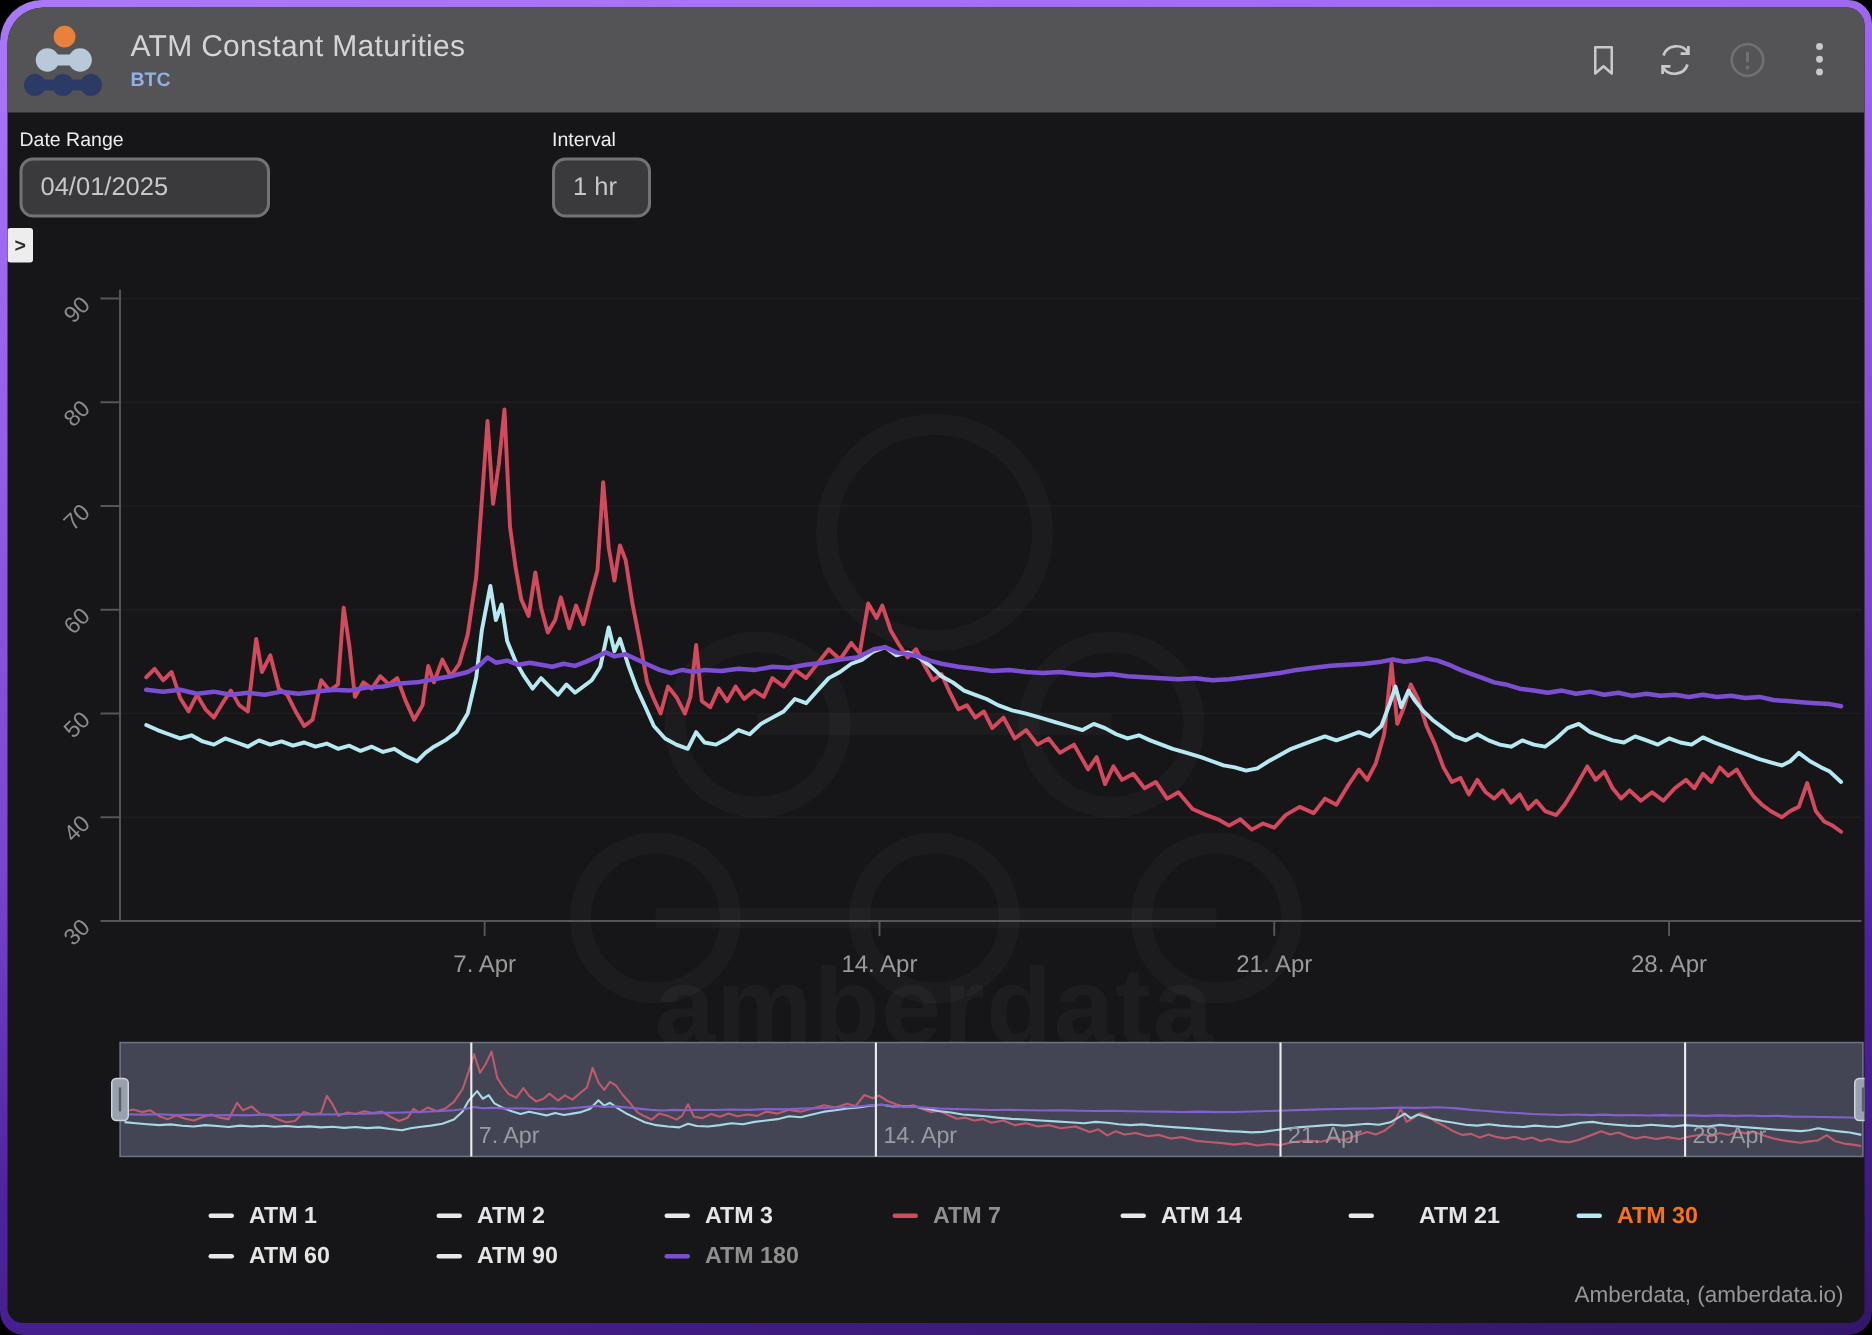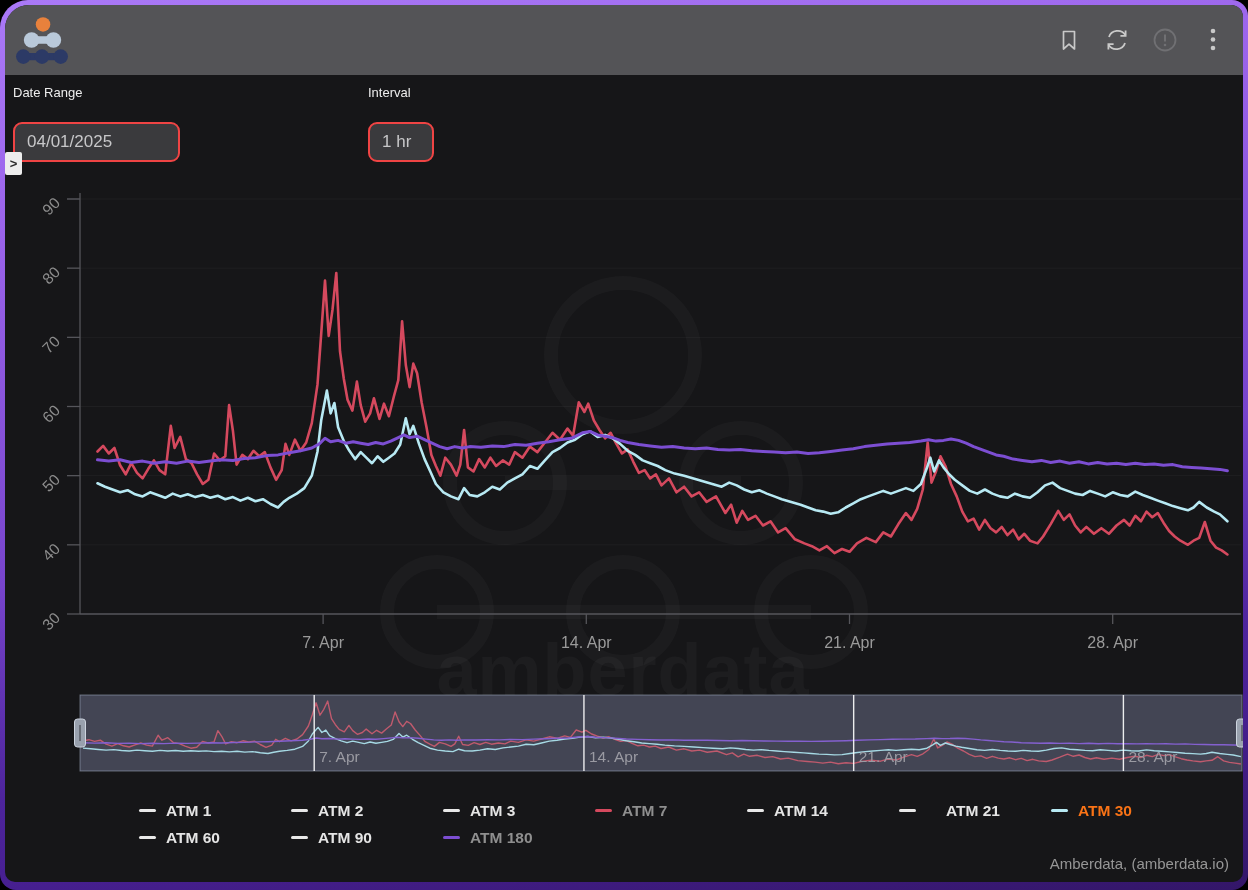--- a/index.html
+++ b/index.html
@@ -11,21 +11,21 @@
   .titlebar{position:absolute;top:0;left:0;right:0;height:70px;background:#545457;display:flex;align-items:center;padding:0 16px 0 10px;box-sizing:border-box;}
   .logo{width:54px;height:54px;flex:0 0 auto;}
   .titles{margin-left:18px;}
   .title{font-size:20px;color:#d4d4d6;letter-spacing:.2px;}
   .subtitle{font-size:13px;font-weight:bold;color:#8fb2e6;margin-top:2px;}
   .tb-icons{margin-left:auto;display:flex;align-items:center;gap:20px;}
   .icon-btn{width:28px;height:28px;display:flex;align-items:center;justify-content:center;cursor:pointer;}
   .controls{position:absolute;top:70px;left:0;right:0;height:78px;}
   .ctl-label{position:absolute;font-size:13px;font-weight:normal;color:#ededed;top:10px;}
   .lbl-dr{left:8px;} .lbl-int{left:363px;}
-  .input{position:absolute;top:30px;background:#3a3a3d;border:2px solid #ef4444;border-radius:9px;color:#c7c7c9;font-size:17px;height:40px;padding:0 12px;box-sizing:border-box;font-family:"Liberation Sans",sans-serif;outline:none;margin-top:17px;}
+  .input{position:absolute;top:30px;background:#3a3a3d;border:2px solid #737373;border-radius:9px;color:#c7c7c9;font-size:17px;height:40px;padding:0 12px;box-sizing:border-box;font-family:"Liberation Sans",sans-serif;outline:none;}
   .inp-from{left:8px;width:167px;}
   .inp-to{left:182px;width:166px;}
   .inp-int{left:363px;width:66px;}
   .expander{position:absolute;left:0;top:147px;width:17px;height:23px;background:#ededed;color:#2b2b2b;font-size:13px;font-weight:bold;display:flex;align-items:center;justify-content:center;border-radius:2px;cursor:pointer;z-index:5;}
   #main-chart{position:absolute;left:0;top:145px;width:1248px;height:545px;}
   #navigator{position:absolute;left:0;top:685px;width:1248px;height:92px;}
   .legend{position:absolute;left:134px;top:792px;width:1080px;display:flex;flex-wrap:wrap;}
   .legend-item{width:152px;height:27px;display:flex;align-items:center;gap:10px;cursor:pointer;}
   .legend-dash{width:17px;height:3px;border-radius:2px;flex:0 0 auto;}
   .legend-label{font-size:15.5px;font-weight:bold;}
@@ -42,20 +42,24 @@
       <svg class="logo" viewBox="0 0 52 52">
         <circle cx="27" cy="11" r="7" fill="#e8813c"></circle>
         <rect x="15" y="22.5" width="22" height="7" rx="3.5" fill="#b9c9da"></rect>
         <circle cx="16" cy="26" r="7.5" fill="#b9c9da"></circle>
         <circle cx="37" cy="26" r="7.5" fill="#b9c9da"></circle>
         <rect x="7" y="38.5" width="38" height="7" rx="3.5" fill="#2c3a66"></rect>
         <circle cx="8" cy="42" r="7" fill="#2c3a66"></circle>
         <circle cx="26" cy="42" r="7" fill="#2c3a66"></circle>
         <circle cx="44" cy="42" r="7" fill="#2c3a66"></circle>
       </svg>
+      <div class="titles">
+        <div class="title">ATM Constant Maturities</div>
+        <div class="subtitle">BTC</div>
+      </div>
       <div class="tb-icons">
         <div class="icon-btn">
           <svg width="24" height="26" viewBox="0 0 24 26">
               <path d="M6.5 4.5 h11 v17.5 l-5.5 -4.8 l-5.5 4.8 z" fill="none" stroke="#c9c9c9" stroke-width="1.7" stroke-linejoin="round"></path>
             </svg>
         </div>
         <div class="icon-btn">
           <svg width="28" height="26" viewBox="0 0 28 26">
             <path d="M6 10 A 9 8.5 0 0 1 22.5 8.2" fill="none" stroke="#c9c9c9" stroke-width="1.8"></path>
             <path d="M22.6 3.6 L22.6 8.8 L17.4 8.8" fill="none" stroke="#c9c9c9" stroke-width="1.8" stroke-linejoin="miter"></path>

